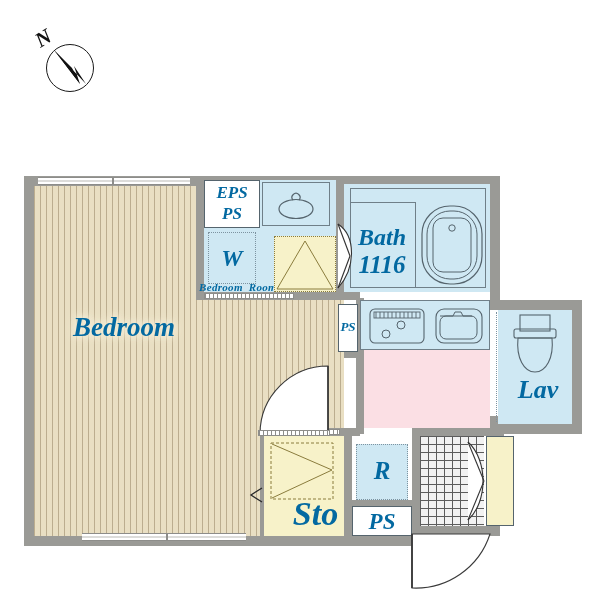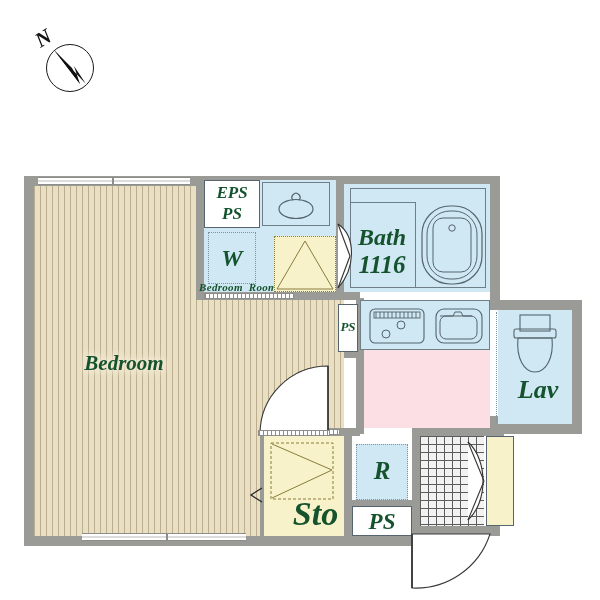--- a/index.html
+++ b/index.html
@@ -5,21 +5,21 @@
   html,body{margin:0;padding:0;background:#ffffff;}
   body{width:600px;height:600px;overflow:hidden;font-family:"Liberation Serif",serif;}
   #plan{position:relative;width:600px;height:600px;background:#ffffff;}
 
   
   .abs{position:absolute;box-sizing:border-box;}
   .wall{background:#9a9a96;}
   .room{position:absolute;box-sizing:border-box;}
   .lbl{position:absolute;box-sizing:border-box;display:flex;align-items:center;
        justify-content:center;text-align:center;font-family:"Liberation Serif",serif;
-       font-style:italic;font-weight:700;color:#14532d;line-height:1.02;
+       font-style:italic;font-weight:700;color:#0369a1;line-height:1.02;
        white-space:pre;pointer-events:none;}
 
   
   #compass{position:absolute;left:30px;top:22px;width:72px;height:72px;}
   #compass .circ{position:absolute;left:16px;top:22px;width:46px;height:46px;
       border:1.4px solid #1a1a1a;border-radius:50%;background:#fff;}
   #compass .n{position:absolute;left:6px;top:4px;font-family:"Liberation Serif",serif;
       font-style:italic;font-weight:700;font-size:21px;color:#111;
       transform:rotate(-32deg);}
 
@@ -98,21 +98,21 @@
   <div class="abs wall" style="left:344px; top:428px; width:8px;  height:108px;"></div>
   <div class="abs wall" style="left:344px; top:500px; width:76px;  height:8px;"></div>
   <div class="abs wall" style="left:412px; top:428px; width:8px;  height:108px;"></div>
   <div class="abs wall" style="left:412px; top:428px; width:92px;  height:8px;"></div>
   <div class="abs wall" style="left:414px; top:416px; width:90px;  height:12px;"></div>
 
   <div class="room bedroom-fill" style="left:34px;top:186px;width:162px;height:350px;"></div>
   <div class="room bedroom-fill" style="left:196px;top:300px;width:64px;height:236px;"></div>
   <div class="room bedroom-fill" style="left:196px;top:300px;width:148px;height:128px;"></div>
 
-  <div class="lbl halo" style="left:34px;top:348px;width:180px;height:32px;font-size:21px;">Bedroom</div>
+  <div class="lbl halo" style="left:34px;top:312px;width:180px;height:32px;font-size:27px;">Bedroom</div>
 
   <div class="abs window" style="left:38px; top:177px; width:152px;height:8px;"></div>
   <div class="abs" style="left:112px;top:177px;width:2px;height:8px;background:#8d8d8a;"></div>
   <div class="abs window" style="left:82px; top:533px; width:164px;height:8px;"></div>
   <div class="abs" style="left:166px;top:533px;width:2px;height:8px;background:#8d8d8a;"></div>
 
   <div class="abs comb" style="left:204px;top:293px;width:90px;height:6px;"></div>
 
   <div class="room white outline-dk" style="left:204px;top:180px;width:56px;height:48px;"></div>
   <div class="lbl" style="left:204px;top:182px;width:56px;height:22px;font-size:17px;">EPS</div>

